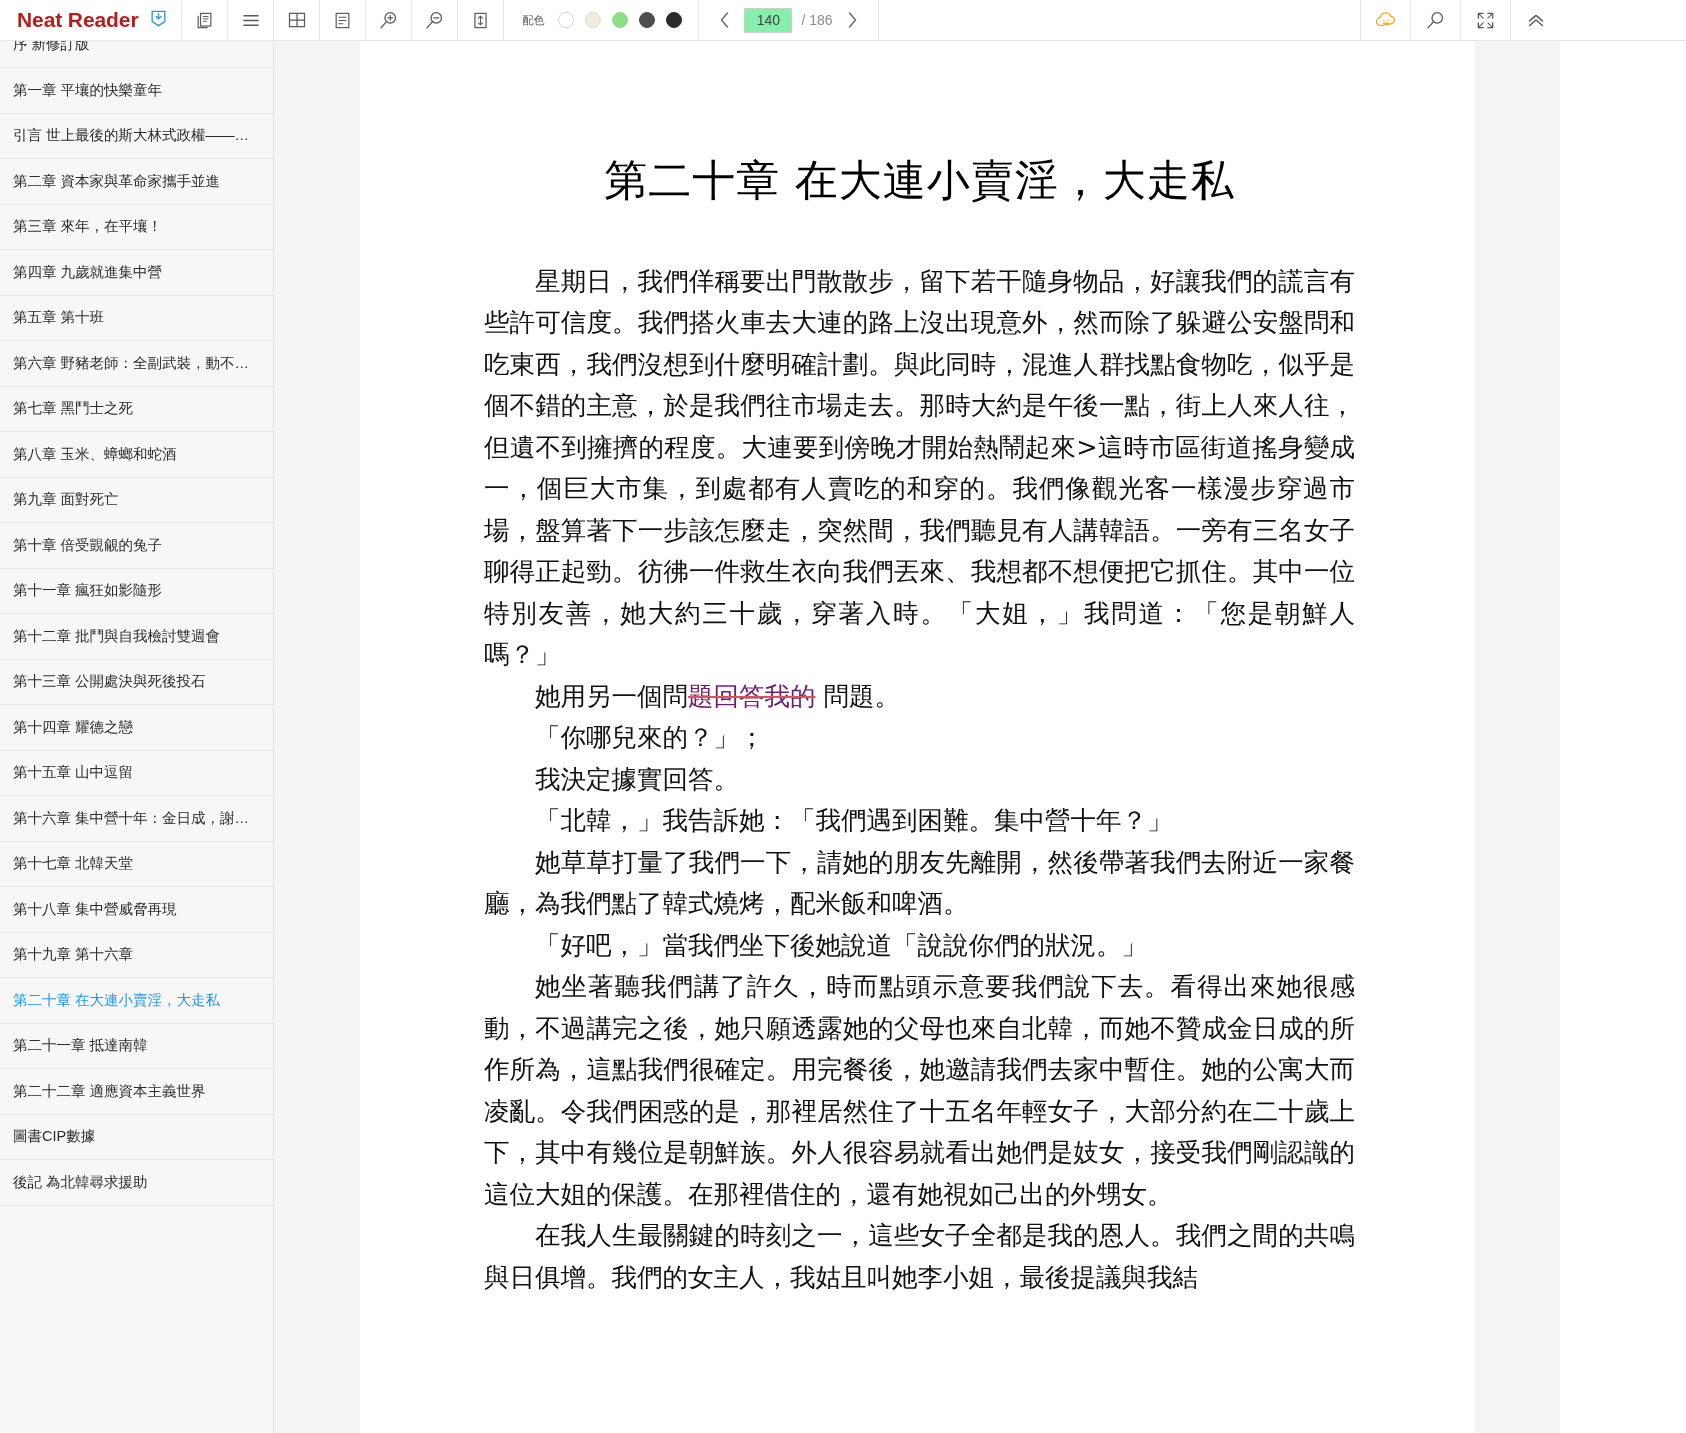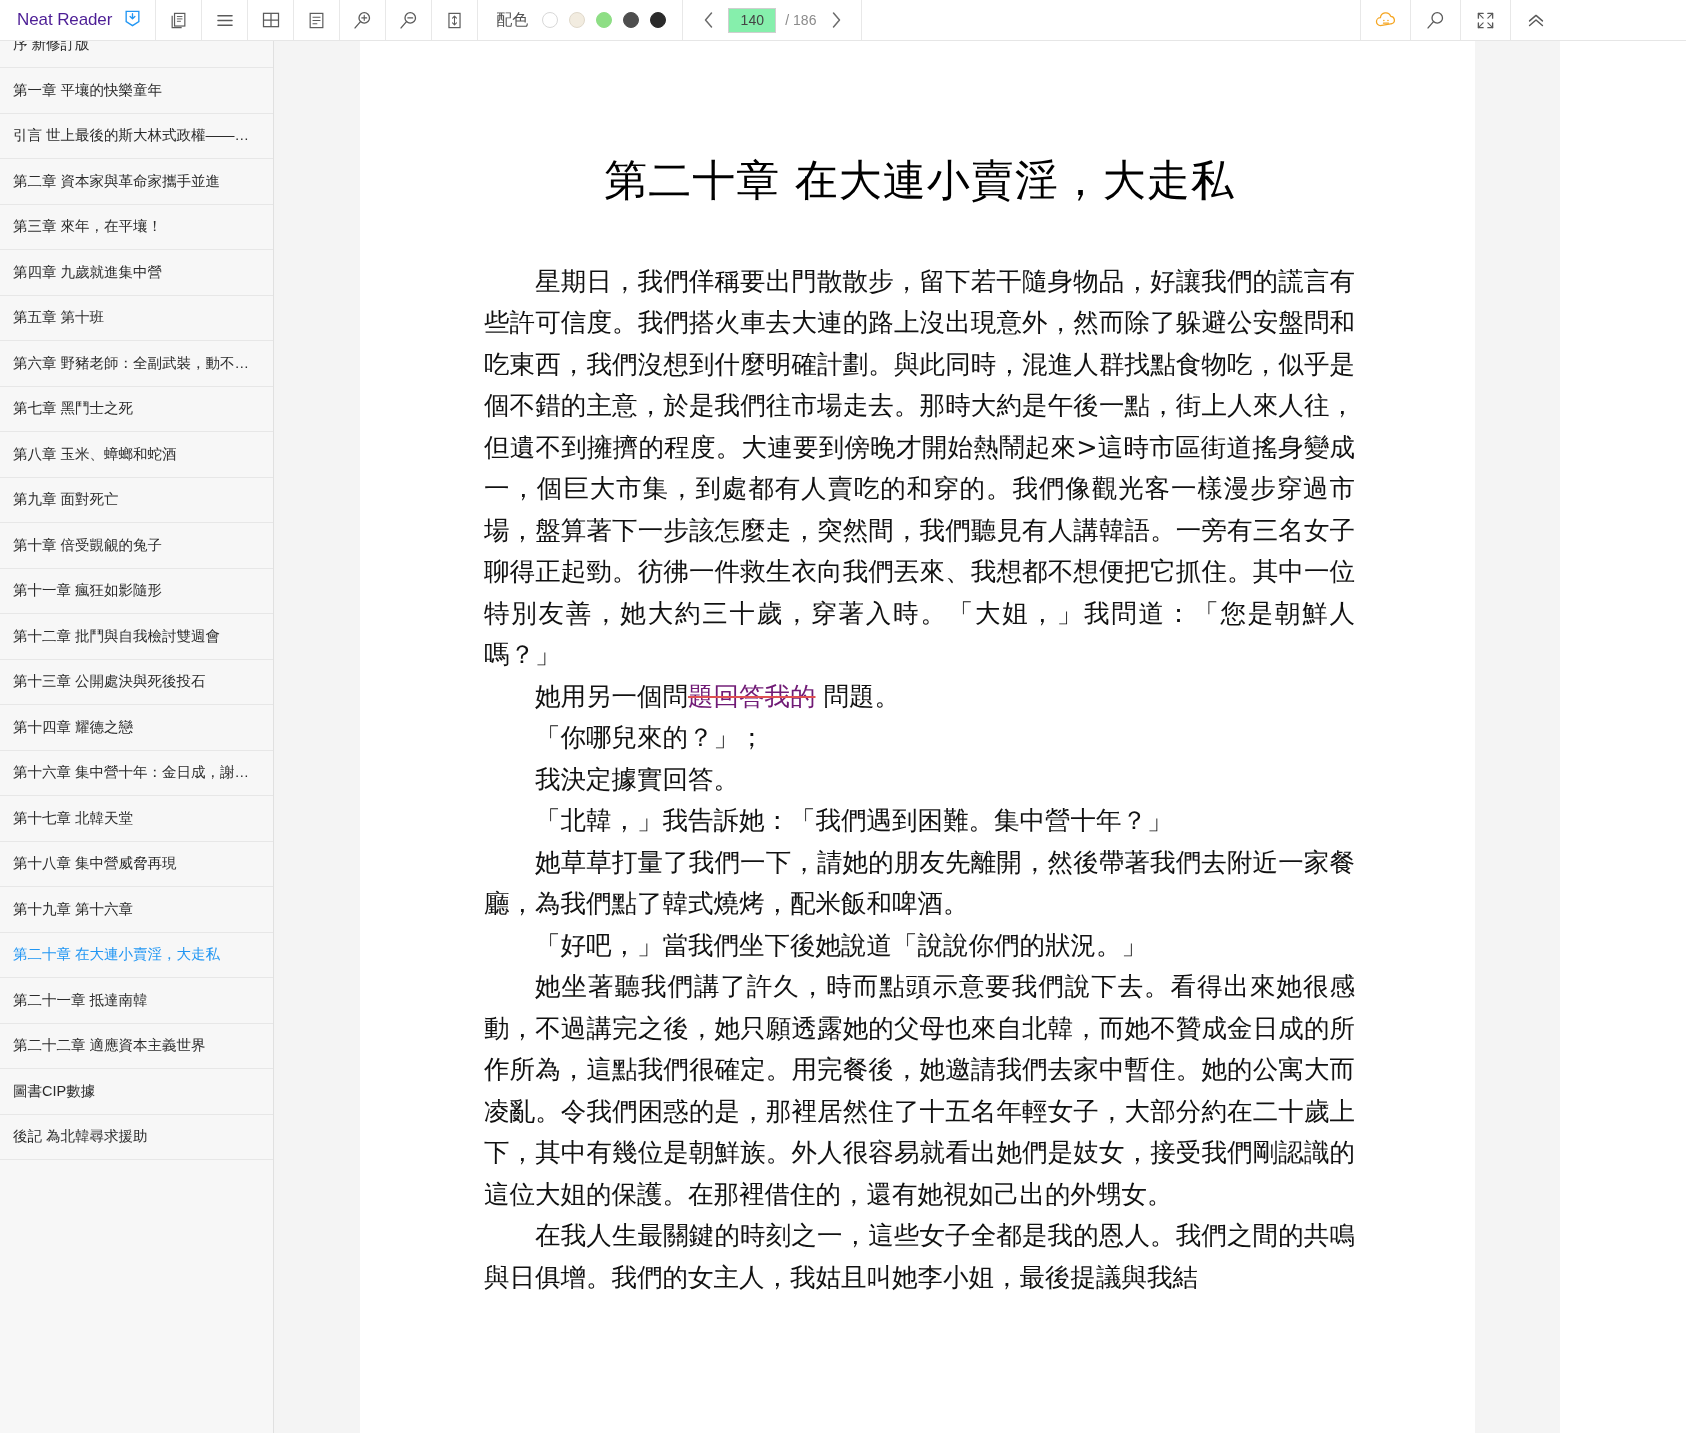--- a/index.html
+++ b/index.html
@@ -25,23 +25,23 @@
   }
   .tb-brand {
     display: flex;
     align-items: center;
     padding: 0 13px 0 17px;
     height: 100%;
     border-right: 1px solid #e8e8e8;
     gap: 11px;
   }
   .brand-text {
-    color: #4c1d95;
-    font-size: 17px;
-    font-weight: normal;
+    color: #b91c1c;
+    font-size: 21px;
+    font-weight: bold;
     letter-spacing: -0.1px;
     white-space: nowrap;
   }
   .tb-btn {
     width: 46px;
     height: 100%;
     display: flex;
     align-items: center;
     justify-content: center;
     border-right: 1px solid #e8e8e8;
@@ -51,21 +51,21 @@
 
   .tb-colors {
     display: flex;
     align-items: center;
     height: 100%;
     padding: 0 16px 0 18px;
     border-right: 1px solid #e8e8e8;
     gap: 11px;
   }
   .color-label {
-    font-size: 16px;
+    font-size: 11px;
     color: #555;
     margin-right: 3px;
     white-space: nowrap;
   }
   .swatch {
     width: 16px; height: 16px;
     border-radius: 50%;
     cursor: pointer;
   }
 
@@ -271,20 +271,23 @@
         <span>第十一章 瘋狂如影隨形</span>
       </div>
       <div class="toc-item">
         <span>第十二章 批鬥與自我檢討雙週會</span>
       </div>
       <div class="toc-item">
         <span>第十三章 公開處決與死後投石</span>
       </div>
       <div class="toc-item">
         <span>第十四章 耀德之戀</span>
+      </div>
+      <div class="toc-item">
+        <span>第十五章 山中逗留</span>
       </div>
       <div class="toc-item">
         <span>第十六章 集中營十年：金日成，謝謝...</span>
       </div>
       <div class="toc-item">
         <span>第十七章 北韓天堂</span>
       </div>
       <div class="toc-item">
         <span>第十八章 集中營威脅再現</span>
       </div>

